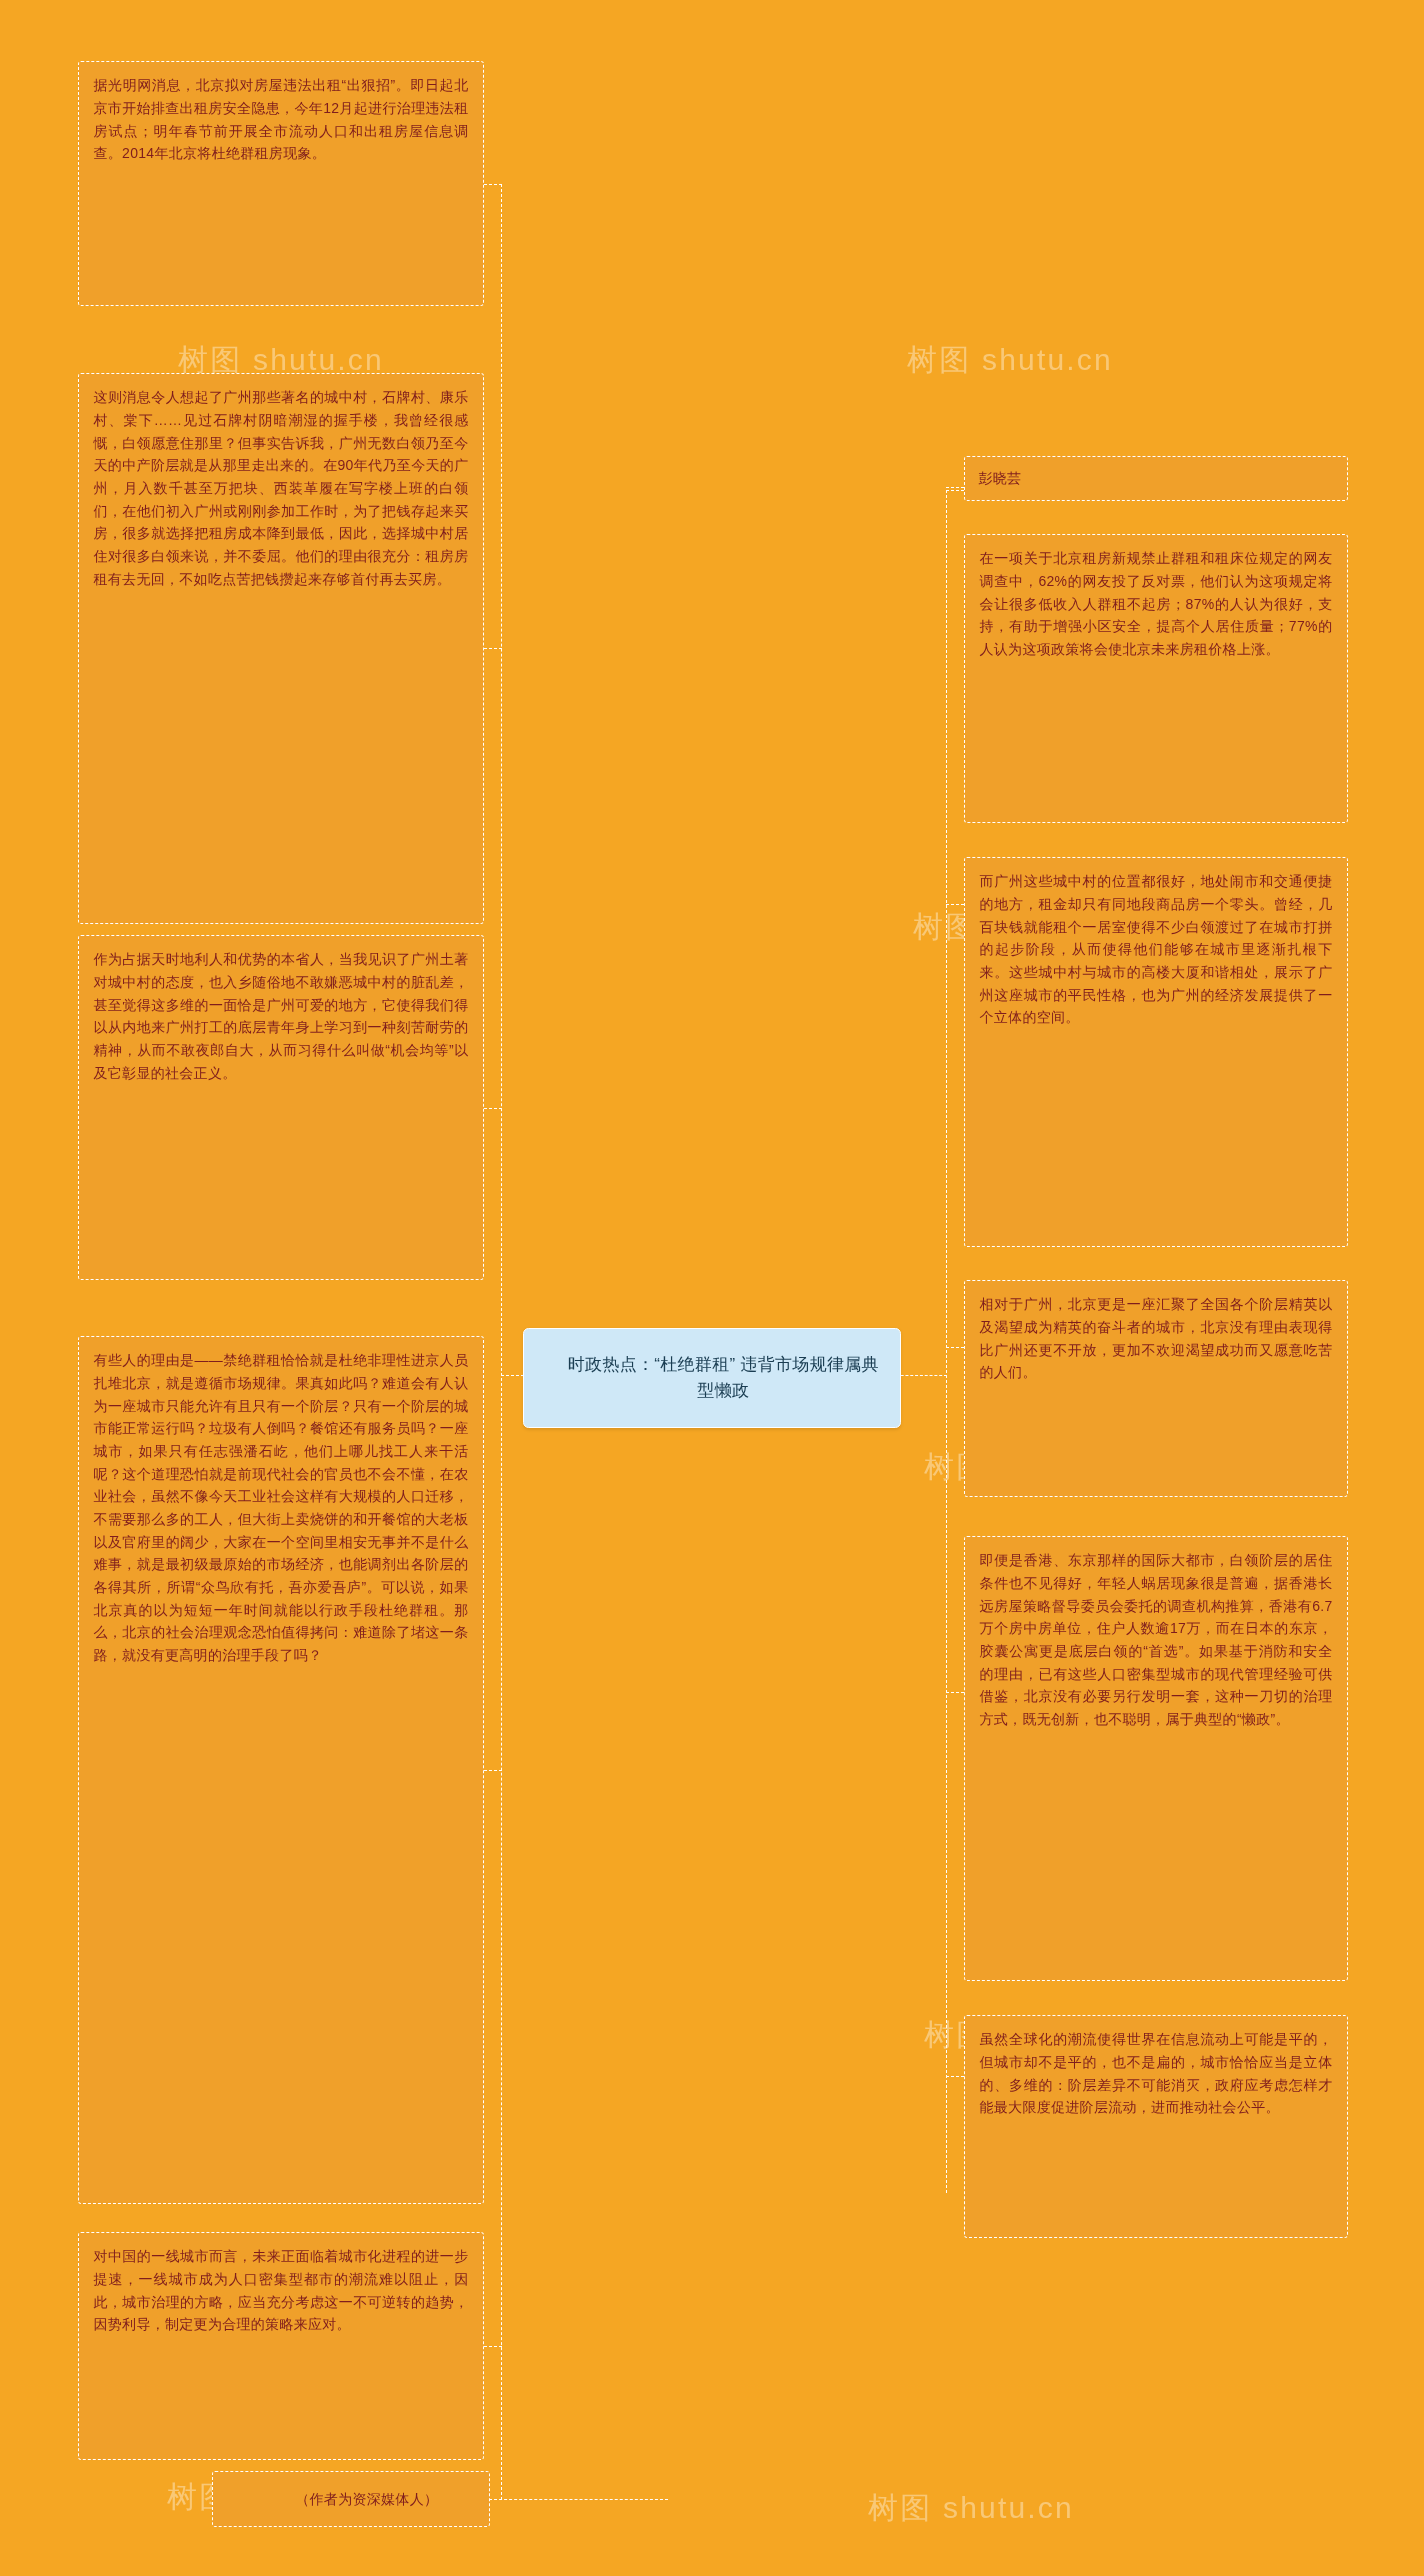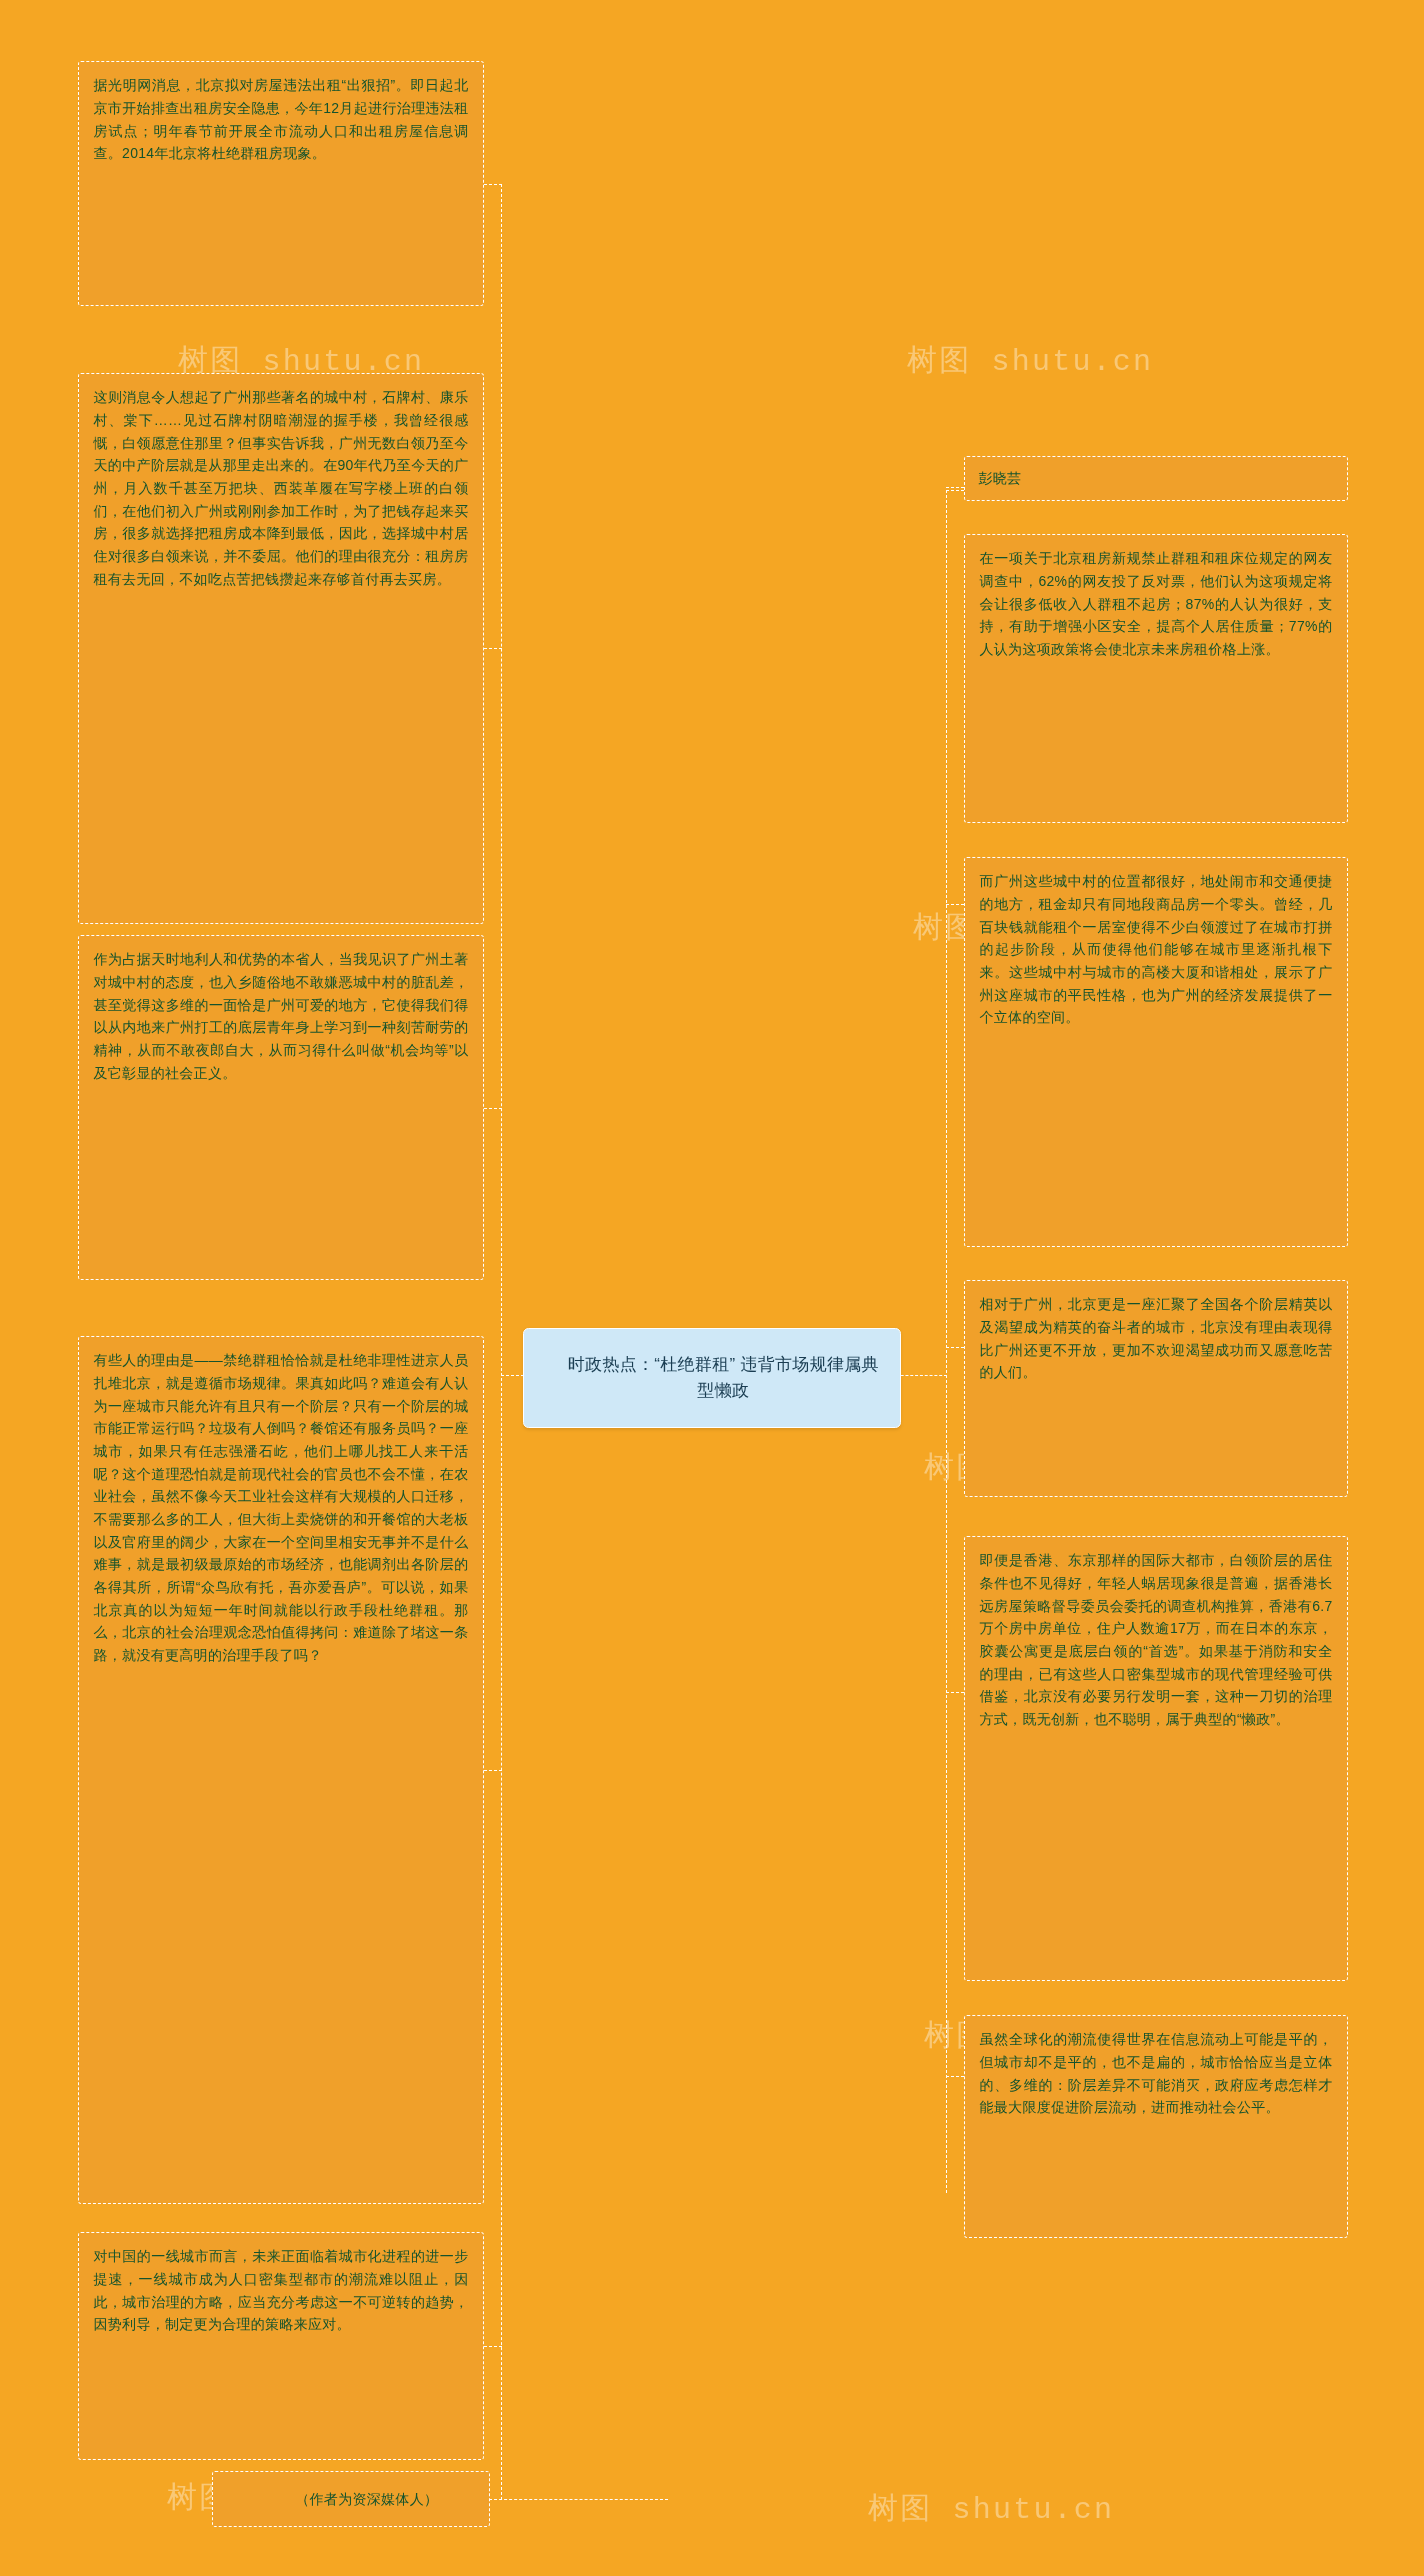--- a/index.html
+++ b/index.html
@@ -13,21 +13,21 @@
     font-family: "Liberation Sans", "DejaVu Sans", sans-serif;
     position: relative;
     overflow: hidden;
   }
 
   
   .wm {
     position: absolute;
     color: rgba(255,255,255,0.38);
     font-size: 30px;
-    font-family: Liberation Mono, monospace;
+    font-family: Liberation Sans, sans-serif;
     letter-spacing: 2.2px;
     white-space: nowrap;
     pointer-events: none;
     user-select: none;
   }
 
   
   #canvas {
     position: absolute;
     left: 0;
@@ -36,21 +36,21 @@
     height: 2576px;
   }
 
   
   .node {
     position: absolute;
     box-sizing: border-box;
     background: #f0a02a;
     border: 1.7px dashed #ffffff;
     border-radius: 3.3px;
-    color: #14532d;
+    color: #7f1d1d;
     font-size: 14px;
     line-height: 1.62;
     padding: 12.2px 14.5px;
     text-align: justify;
     text-justify: inter-ideograph;
     letter-spacing: 0.3px;
   }
 
   .node.center {
     background: #cfe8f7;

